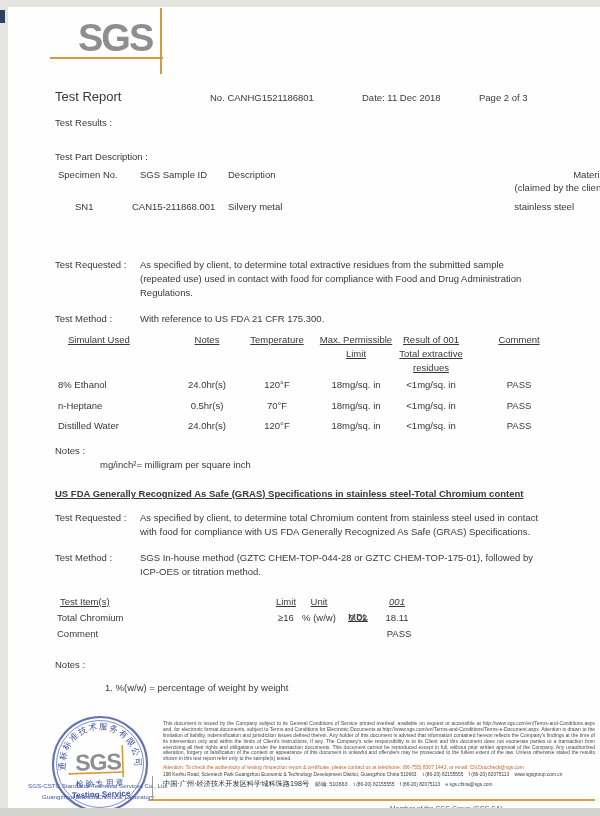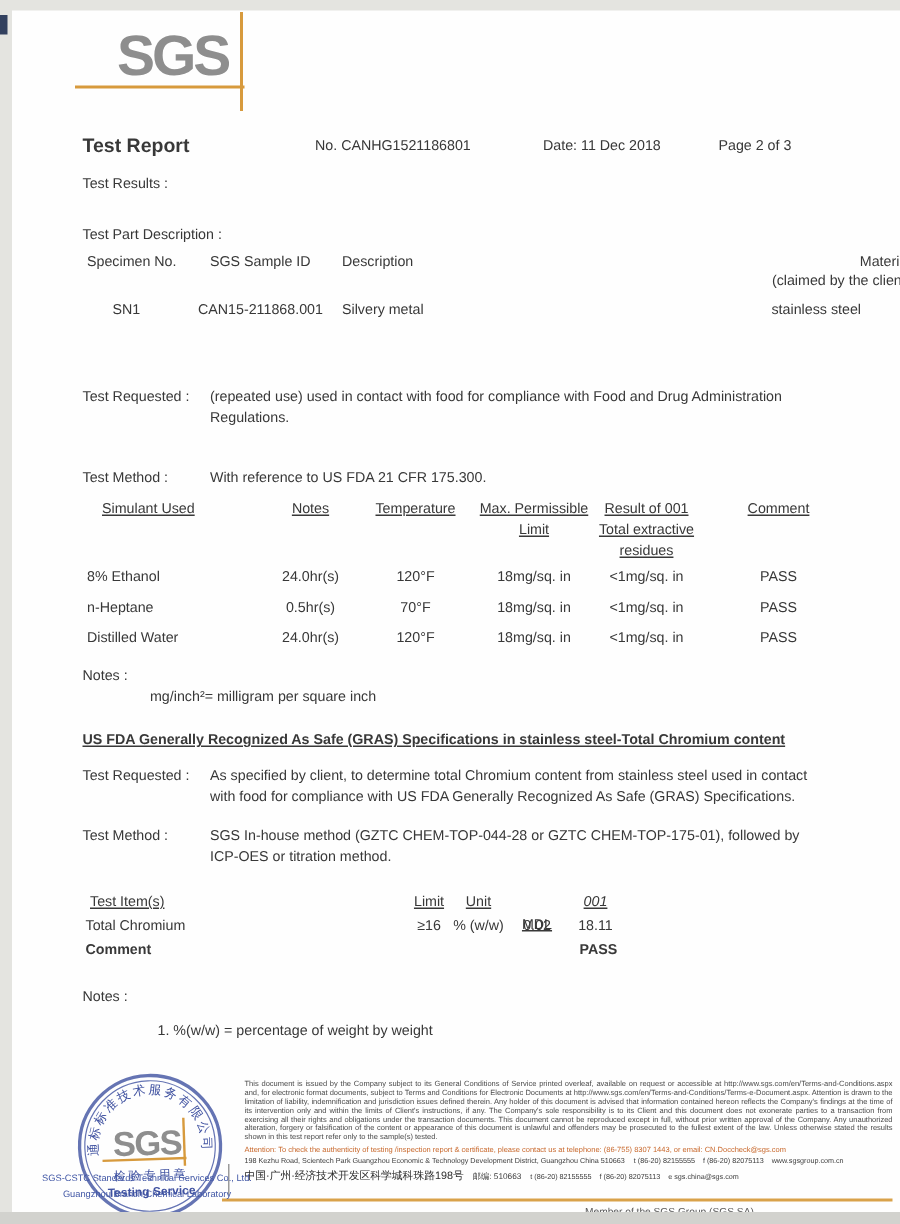--- a/index.html
+++ b/index.html
@@ -1,20 +1,20 @@
 <!DOCTYPE html>
 <html><head>
 <meta charset="utf-8">
 <style>
   html,body{margin:0;padding:0;background:#c9c9c5;}
   .page{position:relative;width:600px;height:816px;background:#fefefe;overflow:hidden;
         font-family:"Liberation Sans","DejaVu Sans",sans-serif;color:#383838;padding-left:44px;}
   .abs{position:absolute;}
   .t{font-size:9.5px;white-space:nowrap;color:#383838;}
-  .b{font-weight:bold;}
+  .b{font-weight:normal;}
   .u{text-decoration:underline;text-align:right;}
   .i{font-style:italic;}
   .c{transform:translateX(-50%);}
   .r{text-align:right;}
   .line{height:14px;font-size:9.5px;white-space:nowrap;}
   .heading{font-size:9.5px;font-weight:bold;text-decoration:underline;white-space:nowrap;}
   
   .edge{position:absolute;background:#e4e4e0;z-index:50;}
   
   .fineprint{font-size:5px;line-height:1.18;color:#4a4a4a;text-align:justify;}
@@ -60,20 +60,21 @@
   <div class="abs t r" style="right:37px;top:169px">Material</div>
   <div class="abs t r" style="right:37px;top:182px">(claimed by the client)</div>
   <div class="abs t" style="left:75px;top:201px">SN1</div>
   <div class="abs t" style="left:132px;top:201px">CAN15-211868.001</div>
   <div class="abs t" style="left:228px;top:201px">Silvery metal</div>
   <div class="abs t r" style="right:70px;top:201px">stainless steel</div>
 
 
   <div class="abs t" style="left:55px;top:259px">Test Requested :</div>
   <div class="abs" style="left:140px;top:259px">
+    <div class="line">As specified by client, to determine total extractive residues from the submitted sample</div>
     <div class="line">(repeated use) used in contact with food for compliance with Food and Drug Administration</div>
     <div class="line">Regulations.</div>
   </div>
 
   <div class="abs t" style="left:55px;top:313px">Test Method :</div>
   <div class="abs t" style="left:140px;top:313px">With reference to US FDA 21 CFR 175.300.</div>
 
   <div class="abs t u" style="left:68px;top:334px">Simulant Used</div>
   <div class="abs t u c" style="left:207px;top:334px">Notes</div>
   <div class="abs t u c" style="left:277px;top:334px">Temperature</div>

